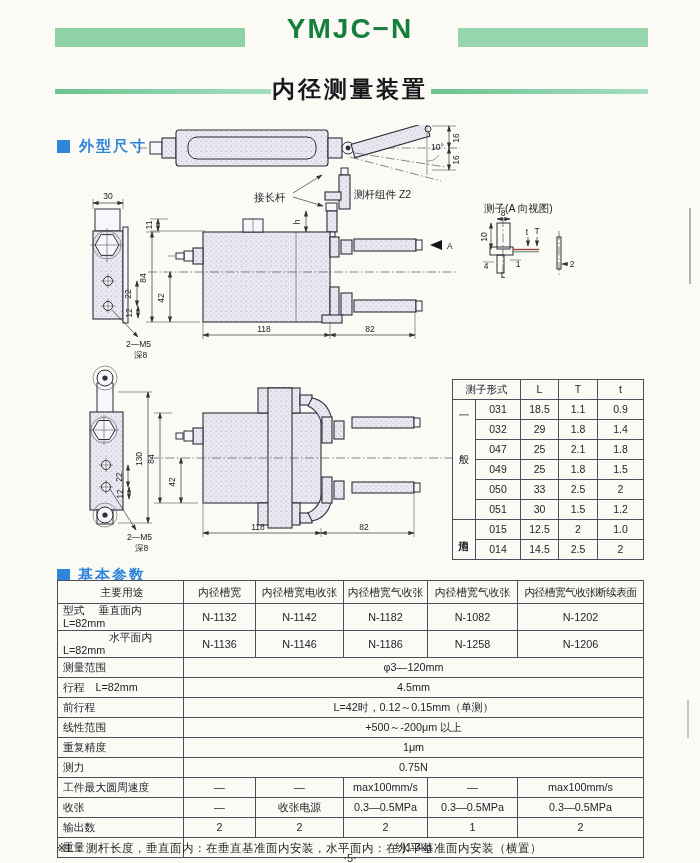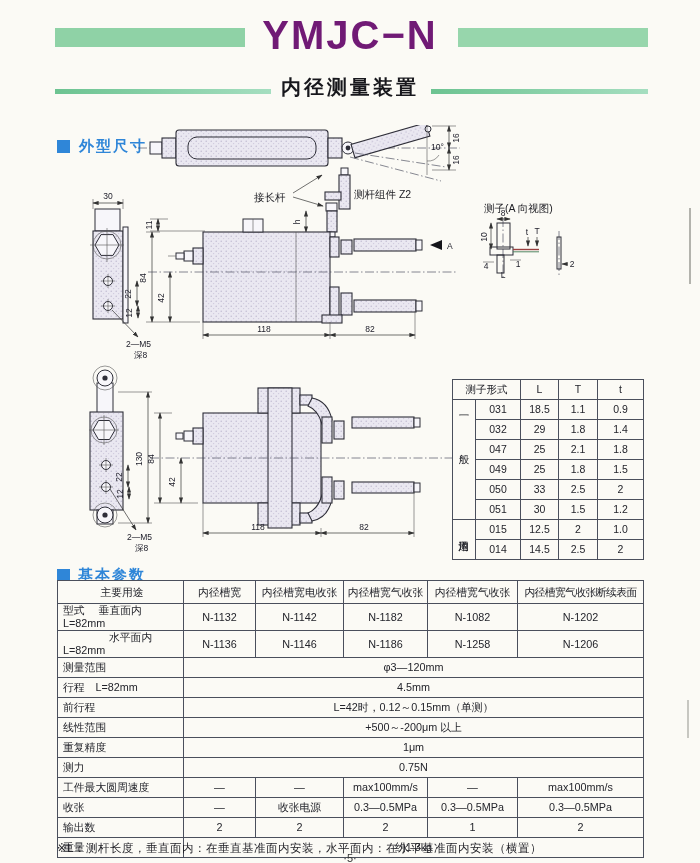--- a/index.html
+++ b/index.html
@@ -3,25 +3,25 @@
 <meta charset="utf-8">
 <style>
   html,body{margin:0;padding:0;}
   body{width:700px;height:863px;background:#e8e8e4;font-family:"Liberation Sans","DejaVu Sans",sans-serif;}
   .paper{position:relative;width:700px;height:863px;background:#fbfaf5;overflow:hidden;}
 
   
   .gbar{position:absolute;height:19px;background:#8fd2a6;}
   .gbar.left{left:55px;top:28px;width:190px;}
   .gbar.right{left:458px;top:28px;width:190px;background:#97d6ac;}
-  .title{position:absolute;left:0;right:0;top:13px;text-align:center;font-size:40px;font-weight:bold;color:#701a75;letter-spacing:2px;}
+  .title{position:absolute;left:0;right:0;top:13px;text-align:center;font-size:28px;font-weight:bold;color:#15803d;letter-spacing:2px;}
   .subline{position:absolute;top:89px;height:5px;background:linear-gradient(to right,#6cc391,#a5dec0);}
   .subline.l{left:55px;width:216px;}
   .subline.r{left:431px;width:217px;}
-  .subtitle{position:absolute;left:0;right:0;top:74px;text-align:center;font-size:20px;font-weight:bold;color:#17171c;letter-spacing:3px;}
+  .subtitle{position:absolute;left:0;right:0;top:74px;text-align:center;font-size:23px;font-weight:bold;color:#17171c;letter-spacing:3px;}
 
   .sechead{position:absolute;left:57px;display:flex;align-items:center;gap:9px;color:#2f86d8;font-size:15px;font-weight:bold;letter-spacing:2px;}
   .sechead .sq{width:13px;height:13px;background:#2f86d8;}
   .sechead.outline{top:110px;margin-top:27px;}
   .sechead.params{top:566px;gap:8px;}
 
   
   .draw{position:absolute;left:0;top:125px;}
   .hp{fill:url(#hp);stroke:#2e2e38;stroke-width:1.1;}
   .ol{fill:#f7f6fa;stroke:#2e2e38;stroke-width:1;}

